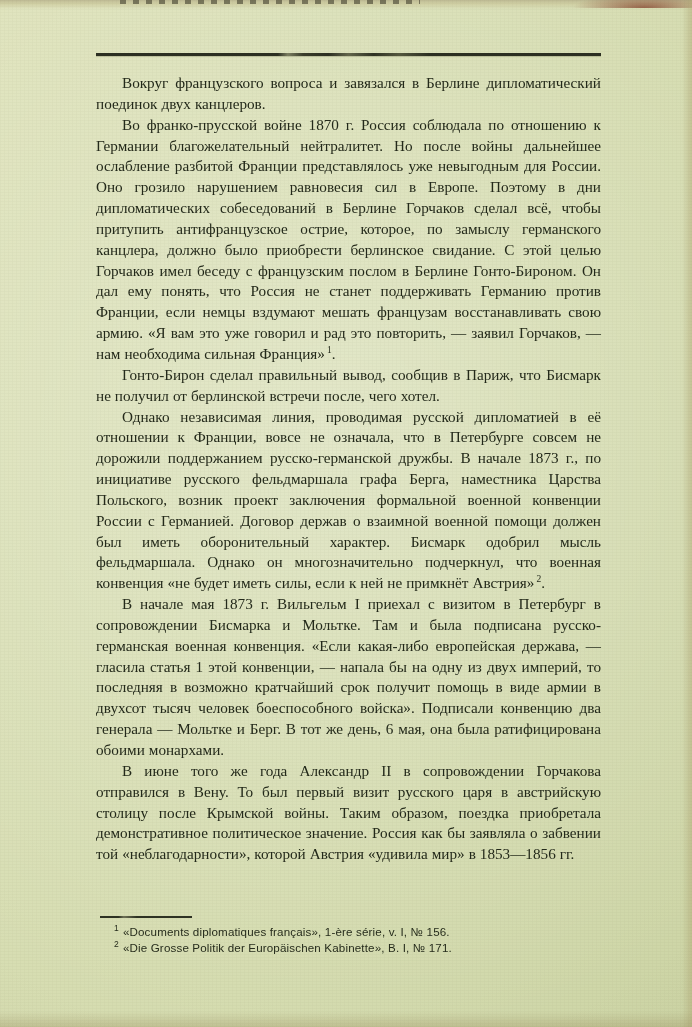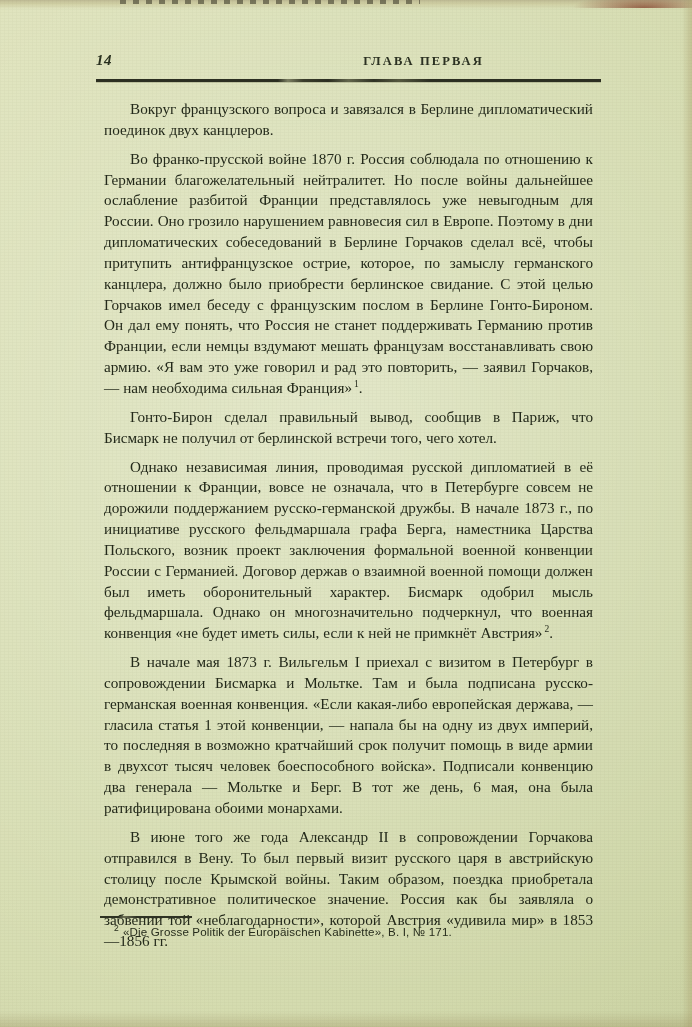--- a/index.html
+++ b/index.html
@@ -98,21 +98,21 @@
        #2c2f22 0%, #2c2f22 36%,
        #7c7f62 38%, #3a3d2b 41%,
        #2c2f22 46%, #63664c 50%,
        #2f3224 55%, #55583f 60%,
        #2c2f22 66%, #2c2f22 100%);
     box-shadow: 0 1px 0 rgba(90,90,60,.25);
   }
 
   
   p.para {
-    margin: 8px;
+    margin: 0;
     text-align: justify;
     text-justify: inter-word;
     font-size: 15.2px;
     line-height: 20.85px;
     color: #23291a;
     text-indent: 26px;
     word-spacing: .2px;
     -webkit-font-smoothing: none;
   }
   p.para.first {
@@ -170,39 +170,36 @@
 
 <div class="page">
   <div class="edge-top"></div>
   <div class="edge-top-specks"></div>
   <div class="edge-topright-stain"></div>
   <div class="edge-right"></div>
   <div class="edge-bottom"></div>
 
   <div class="content">
 
-    <div class="runhead">
-      <div class="folio">14</div>
-      <div class="chapter-title">ГЛАВА ПЕРВАЯ</div>
-    </div>
     <div class="head-rule"></div>
 
     <p class="para first">Вокруг французского вопроса и завязался в Берлине дипломатический поединок двух канцлеров.</p>
 
     <p class="para"><span>Во франко-прусской войне 1870 г. Россия соблюдала по отношению к Германии благожелательный нейтралитет. Но после войны дальнейшее ослабление разбитой Франции представлялось уже невыгодным для России. Оно грозило нарушением равновесия сил в Европе. Поэтому в дни дипломатических собеседований в Берлине Горчаков сделал всё, чтобы притупить антифранцузское острие, которое, по замыслу германского канцлера, должно было приобрести берлинское свидание. С этой целью Горчаков имел беседу с французским послом в Берлине Гонто-Бироном. Он дал ему понять, что Россия не станет поддерживать Германию против Франции, если немцы вздумают мешать французам восстанавливать свою армию. «Я вам это уже говорил и рад это повторить, — заявил Горчаков, — нам необходима сильная Франция»</span><sup class="fnref">1</sup><span>.</span></p>
 
-    <p class="para">Гонто-Бирон сделал правильный вывод, сообщив в Париж, что Бисмарк не получил от берлинской встречи того, чего хотел.</p>
+    <p class="para">Гонто-Бирон сделал правильный вывод, сообщив в Париж, что Бисмарк не получил от берлинской встречи после, чего хотел.</p>
 
     <p class="para"><span>Однако независимая линия, проводимая русской дипломатией в её отношении к Франции, вовсе не означала, что в Петербурге совсем не дорожили поддержанием русско-германской дружбы. В начале 1873 г., по инициативе русского фельдмаршала графа Берга, наместника Царства Польского, возник проект заключения формальной военной конвенции России с Германией. Договор держав о взаимной военной помощи должен был иметь оборонительный характер. Бисмарк одобрил мысль фельдмаршала. Однако он многозначительно подчеркнул, что военная конвенция «не будет иметь силы, если к ней не примкнёт Австрия»</span><sup class="fnref">2</sup><span>.</span></p>
 
     <p class="para">В начале мая 1873 г. Вильгельм I приехал с визитом в Петербург в сопровождении Бисмарка и Мольтке. Там и была подписана русско-германская военная конвенция. «Если какая-либо европейская держава, — гласила статья 1 этой конвенции, — напала бы на одну из двух империй, то последняя в возможно кратчайший срок получит помощь в виде армии в двухсот тысяч человек боеспособного войска». Подписали конвенцию два генерала — Мольтке и Берг. В тот же день, 6 мая, она была ратифицирована обоими монархами.</p>
 
     <p class="para">В июне того же года Александр II в сопровождении Горчакова отправился в Вену. То был первый визит русского царя в австрийскую столицу после Крымской войны. Таким образом, поездка приобретала демонстративное политическое значение. Россия как бы заявляла о забвении той «неблагодарности», которой Австрия «удивила мир» в 1853—1856 гг.</p>
 
   </div>
 
   <div class="footnotes">
     <div class="fn-rule"></div>
+    <div class="fn"><span class="marker">1</span><span>«Documents diplomatiques français», 1-ère série, v. I, № 156.</span></div>
     <div class="fn"><span class="marker">2</span><span>«Die Grosse Politik der Europäischen Kabinette», B. I, № 171.</span></div>
   </div>
 
   <div class="noise"></div>
 </div>
 
 </body></html>

